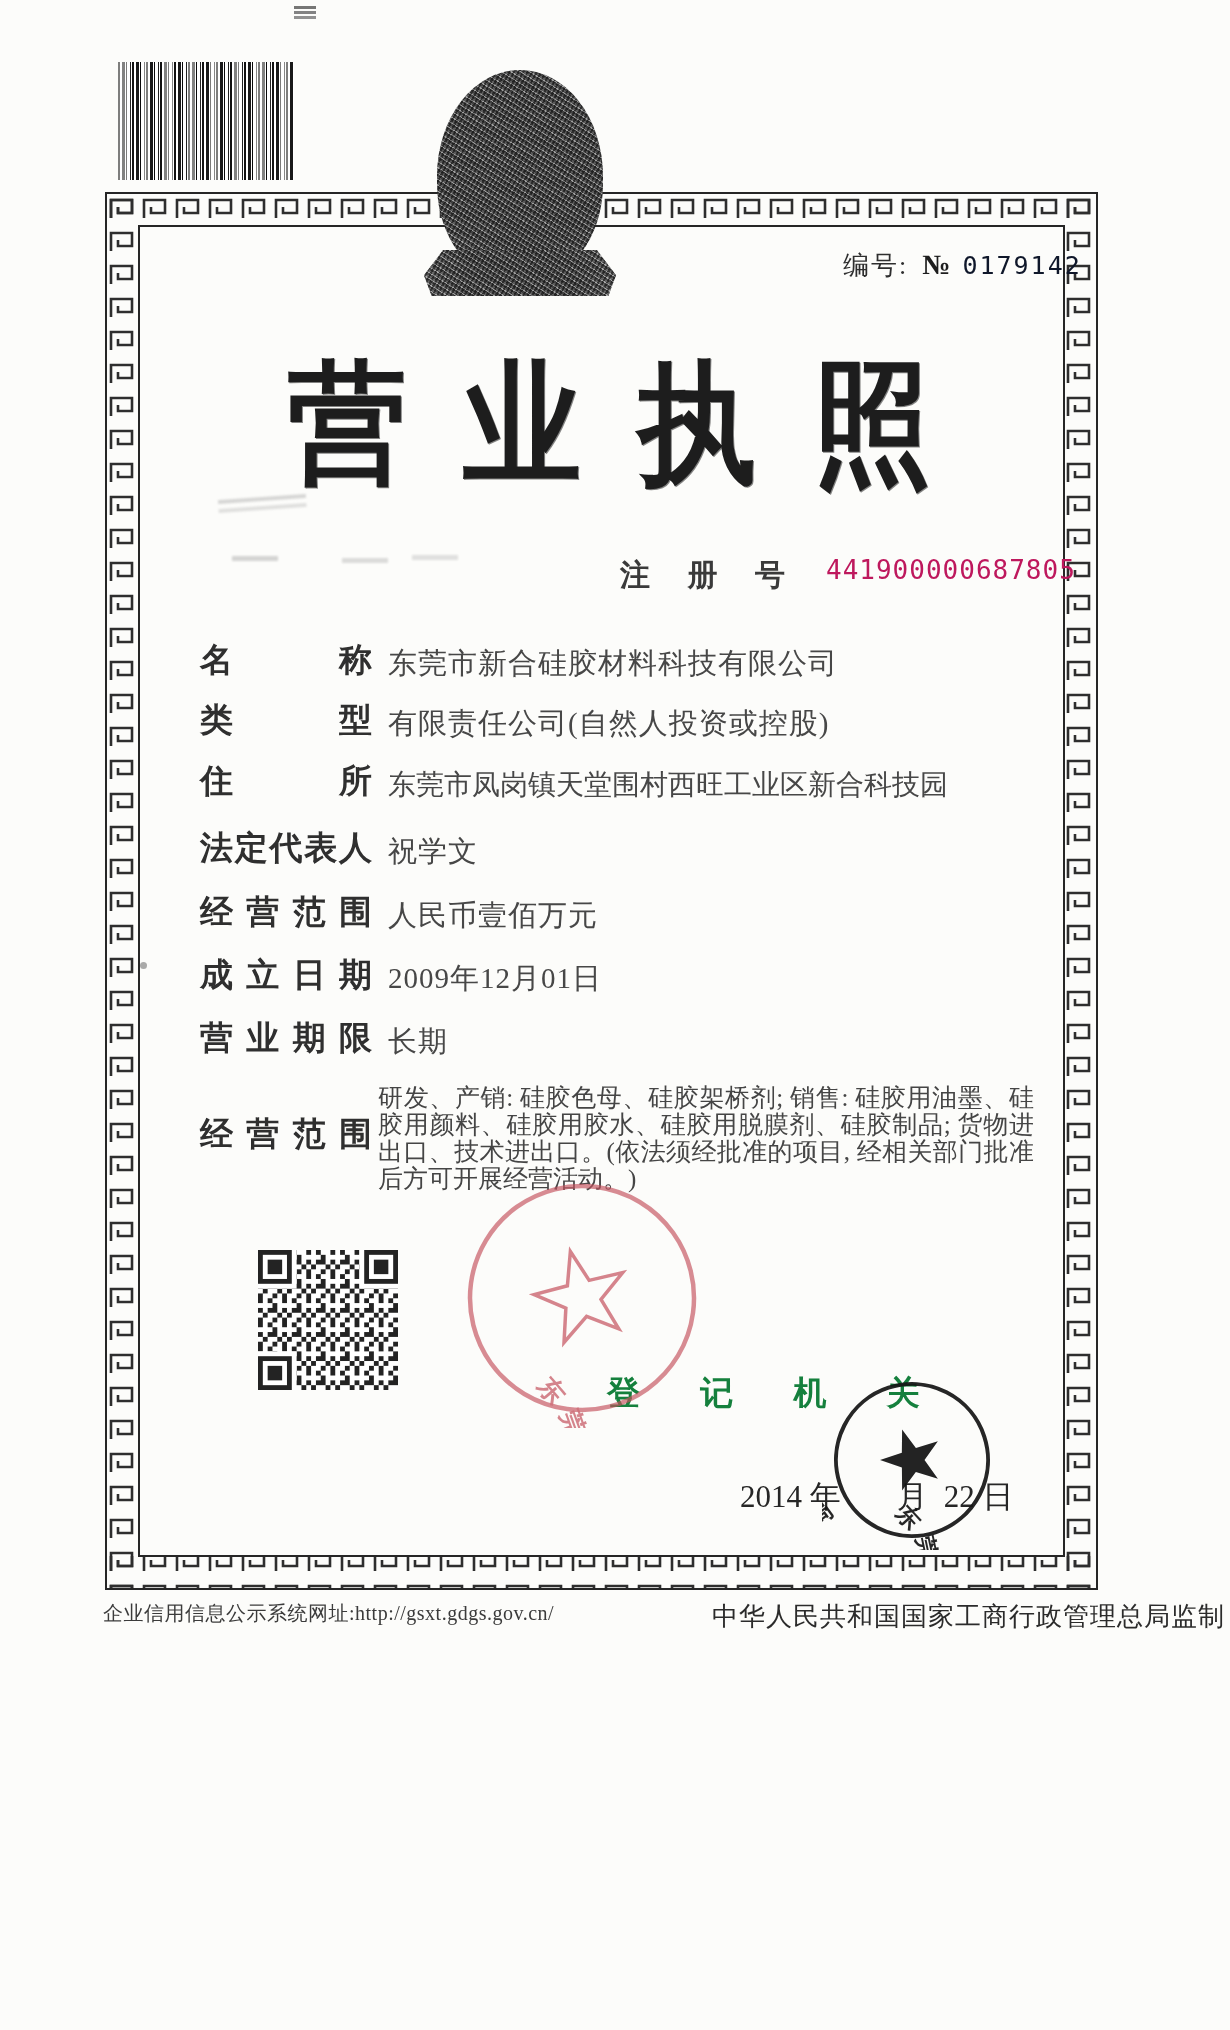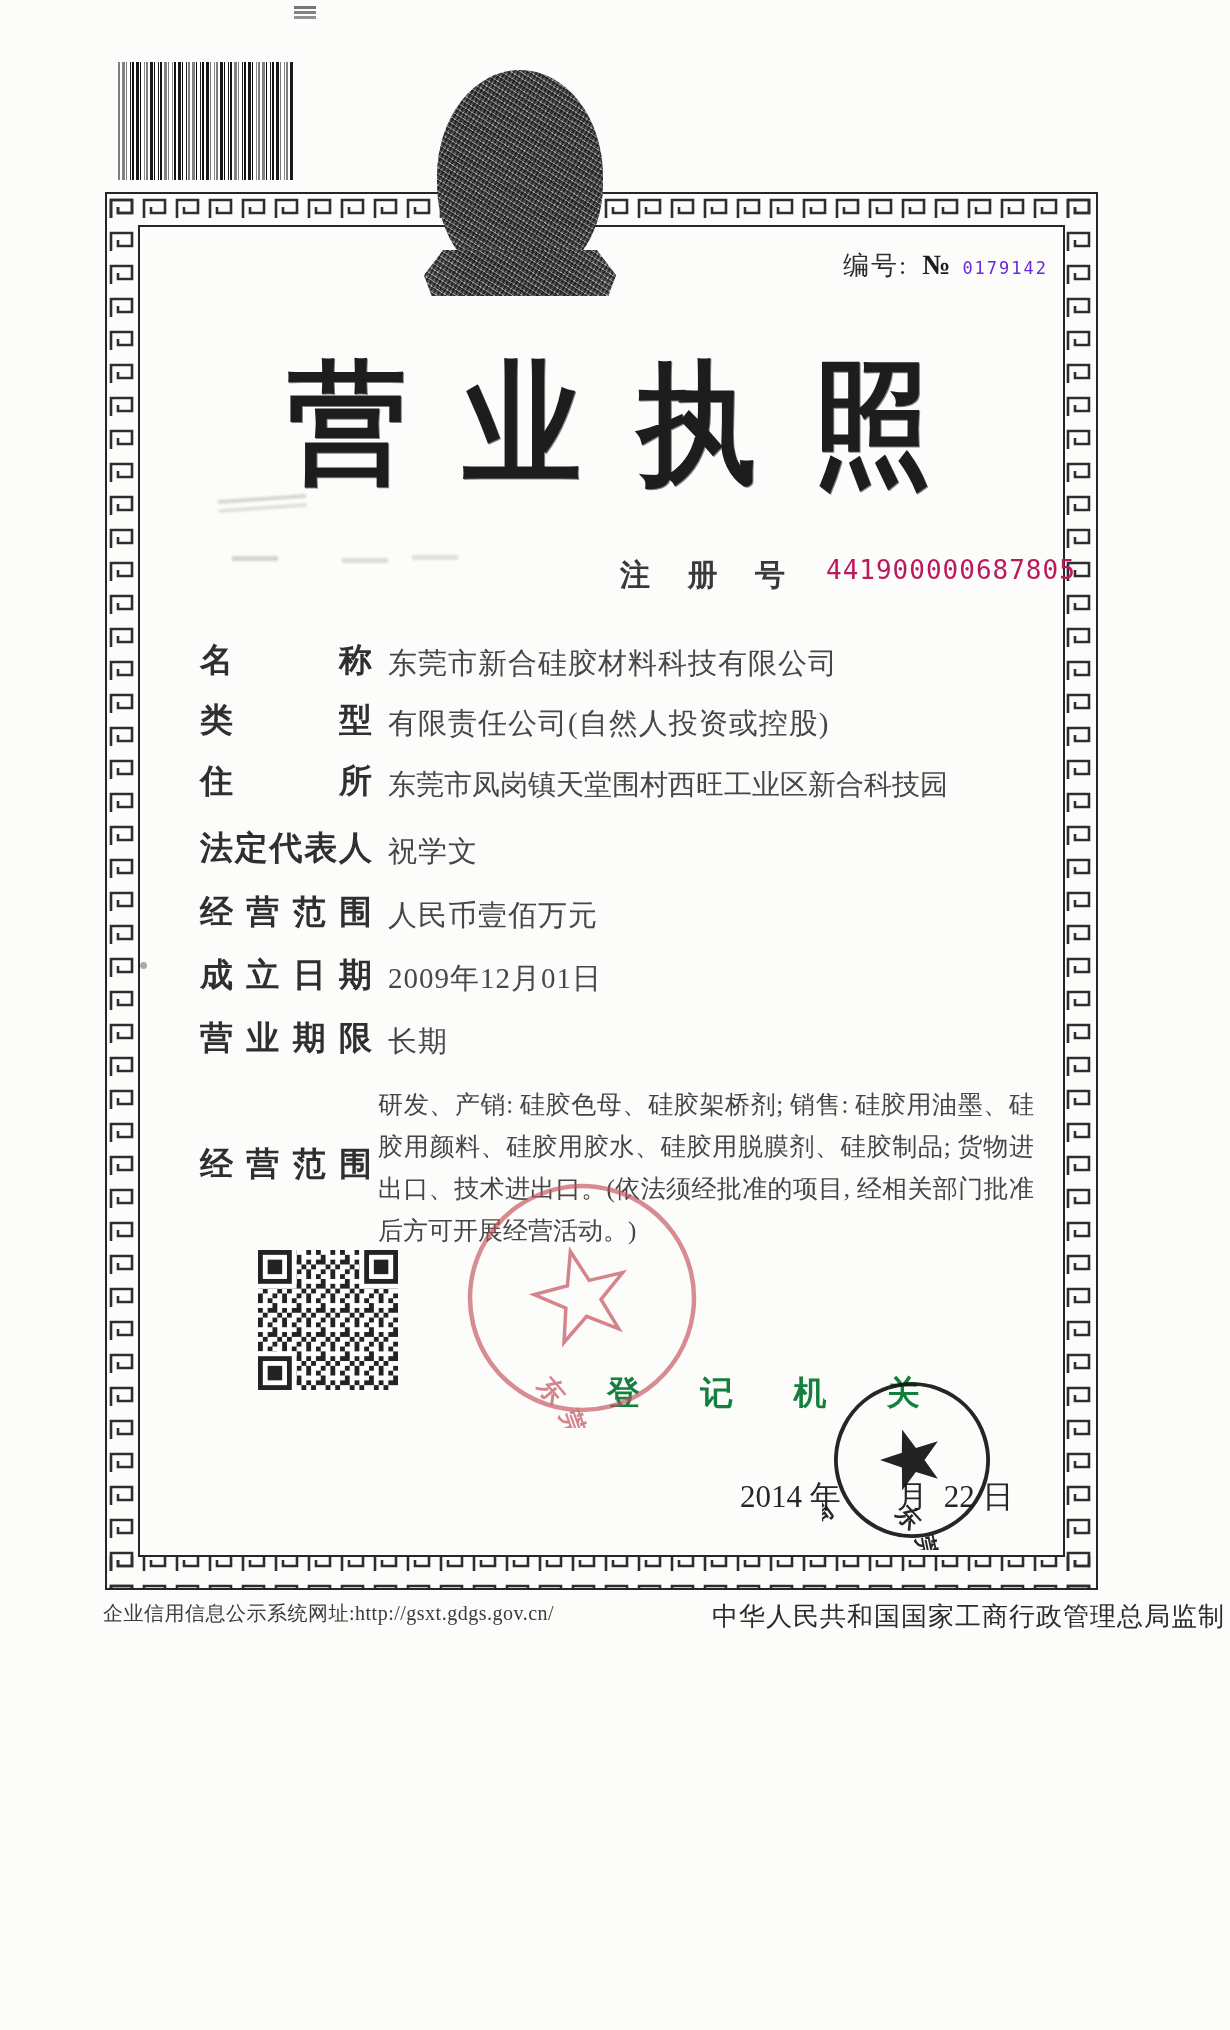--- a/index.html
+++ b/index.html
@@ -19,36 +19,36 @@
       radial-gradient(circle at 50% 45%, #4c4c4c 0 55%, #5d5d5d 80%, #6c6c6c 100%);}
   .emblem{position:absolute;left:437px;top:70px;width:166px;height:212px;border-radius:50% 50% 46% 46%;z-index:3;}
   .emblem-base{position:absolute;left:424px;top:250px;width:192px;height:46px;z-index:3;
     clip-path:polygon(10% 0,90% 0,100% 55%,96% 100%,4% 100%,0 55%);}
   
   .frame{position:absolute;left:105px;top:192px;z-index:1;}
   
   .serial{position:absolute;left:843px;top:248px;z-index:4;display:flex;align-items:baseline;}
   .serial-label{font-size:26px;color:#2e2e2e;letter-spacing:2px;}
   .serial-sym{font-size:28px;font-weight:bold;margin-left:14px;color:#1d1d1d;}
-  .serial-num{font-family:"DejaVu Sans Mono",monospace;font-size:17px;letter-spacing:2px;margin-left:12px;color:#6d28d9;}
+  .serial-num{font-family:"DejaVu Sans Mono",monospace;font-size:25px;letter-spacing:2px;margin-left:12px;color:#0f172a;}
   
   .title{position:absolute;left:288px;top:336px;z-index:4;white-space:nowrap;
     font-size:118px;font-weight:bold;letter-spacing:57px;color:#1d1d1d;
     transform:scaleY(1.12);transform-origin:top left;text-shadow:1px 1px 0 rgba(30,30,30,.55);}
   
   .regno{position:absolute;left:620px;top:530px;z-index:4;display:flex;align-items:flex-start;margin-top:25px;}
   .regno-label{font-size:30px;font-weight:bold;letter-spacing:15px;color:#3a3a3a;}
   .regno-value{font-family:"DejaVu Sans Mono",monospace;font-size:26px;letter-spacing:1px;margin-left:26px;color:#be185d;}
   
   .row{position:absolute;left:200px;width:880px;display:flex;align-items:center;z-index:4;}
   .flabel{width:172px;flex:none;font-size:33px;font-weight:bold;color:#2f2f2f;line-height:1.2;
     text-align:justify;text-align-last:justify;}
   .fvalue{margin-left:16px;padding-top:5px;font-size:29px;letter-spacing:1px;color:#474747;line-height:1.25;}
   .fvalue.scope{margin-left:6px;padding-top:6px;width:656px;font-size:25px;letter-spacing:0;
-    line-height:42px;color:#454545;text-align:justify;}
+    line-height:27px;color:#454545;text-align:justify;}
   
   .qr{position:absolute;left:258px;top:1250px;z-index:4;}
   
   .red-seal{position:absolute;left:452px;top:1168px;z-index:5;opacity:.82;}
   .black-seal{position:absolute;left:822px;top:1370px;z-index:6;opacity:.93;}
   
   .registry-label{position:absolute;left:607px;top:1371px;z-index:4;font-size:33px;font-weight:bold;
     letter-spacing:26px;color:#15803d;white-space:nowrap;}
   .date-line{position:absolute;left:740px;top:1476px;z-index:4;font-size:31px;color:#262626;
     display:flex;align-items:baseline;white-space:nowrap;}

